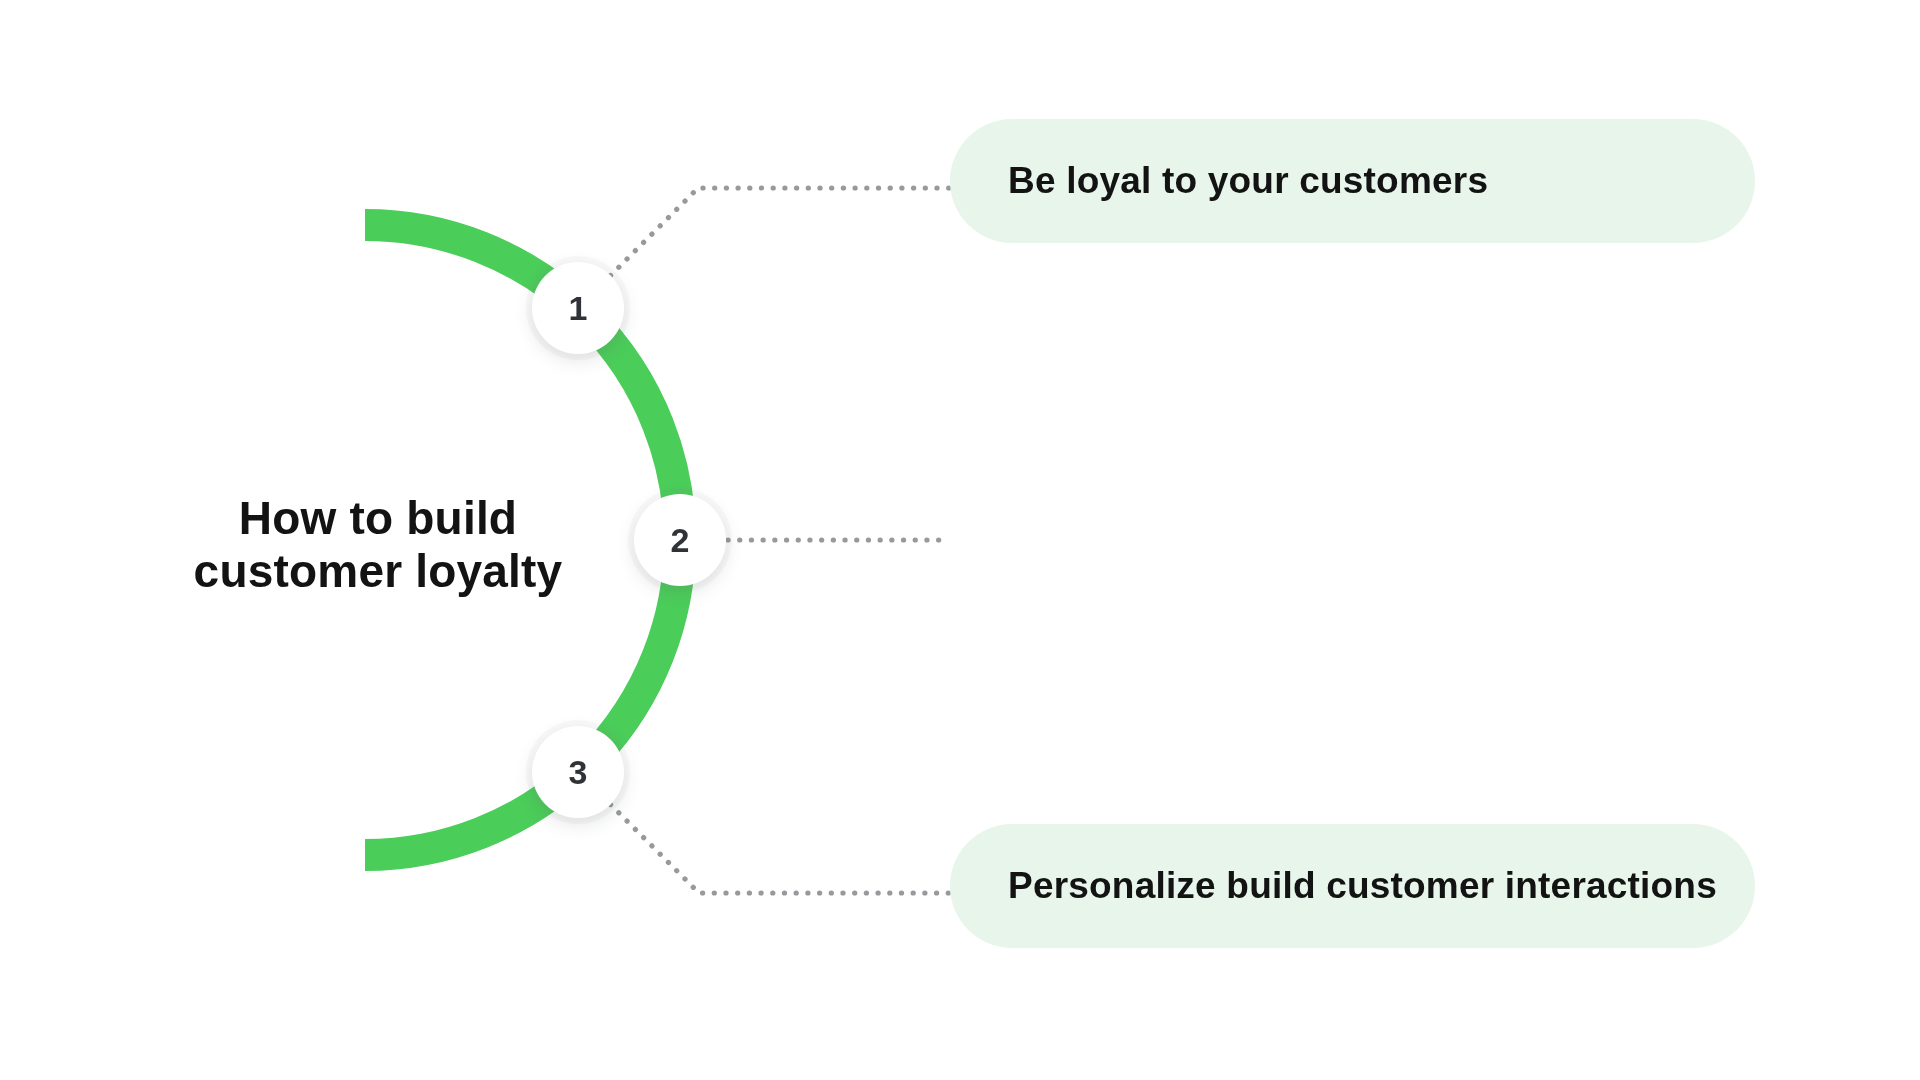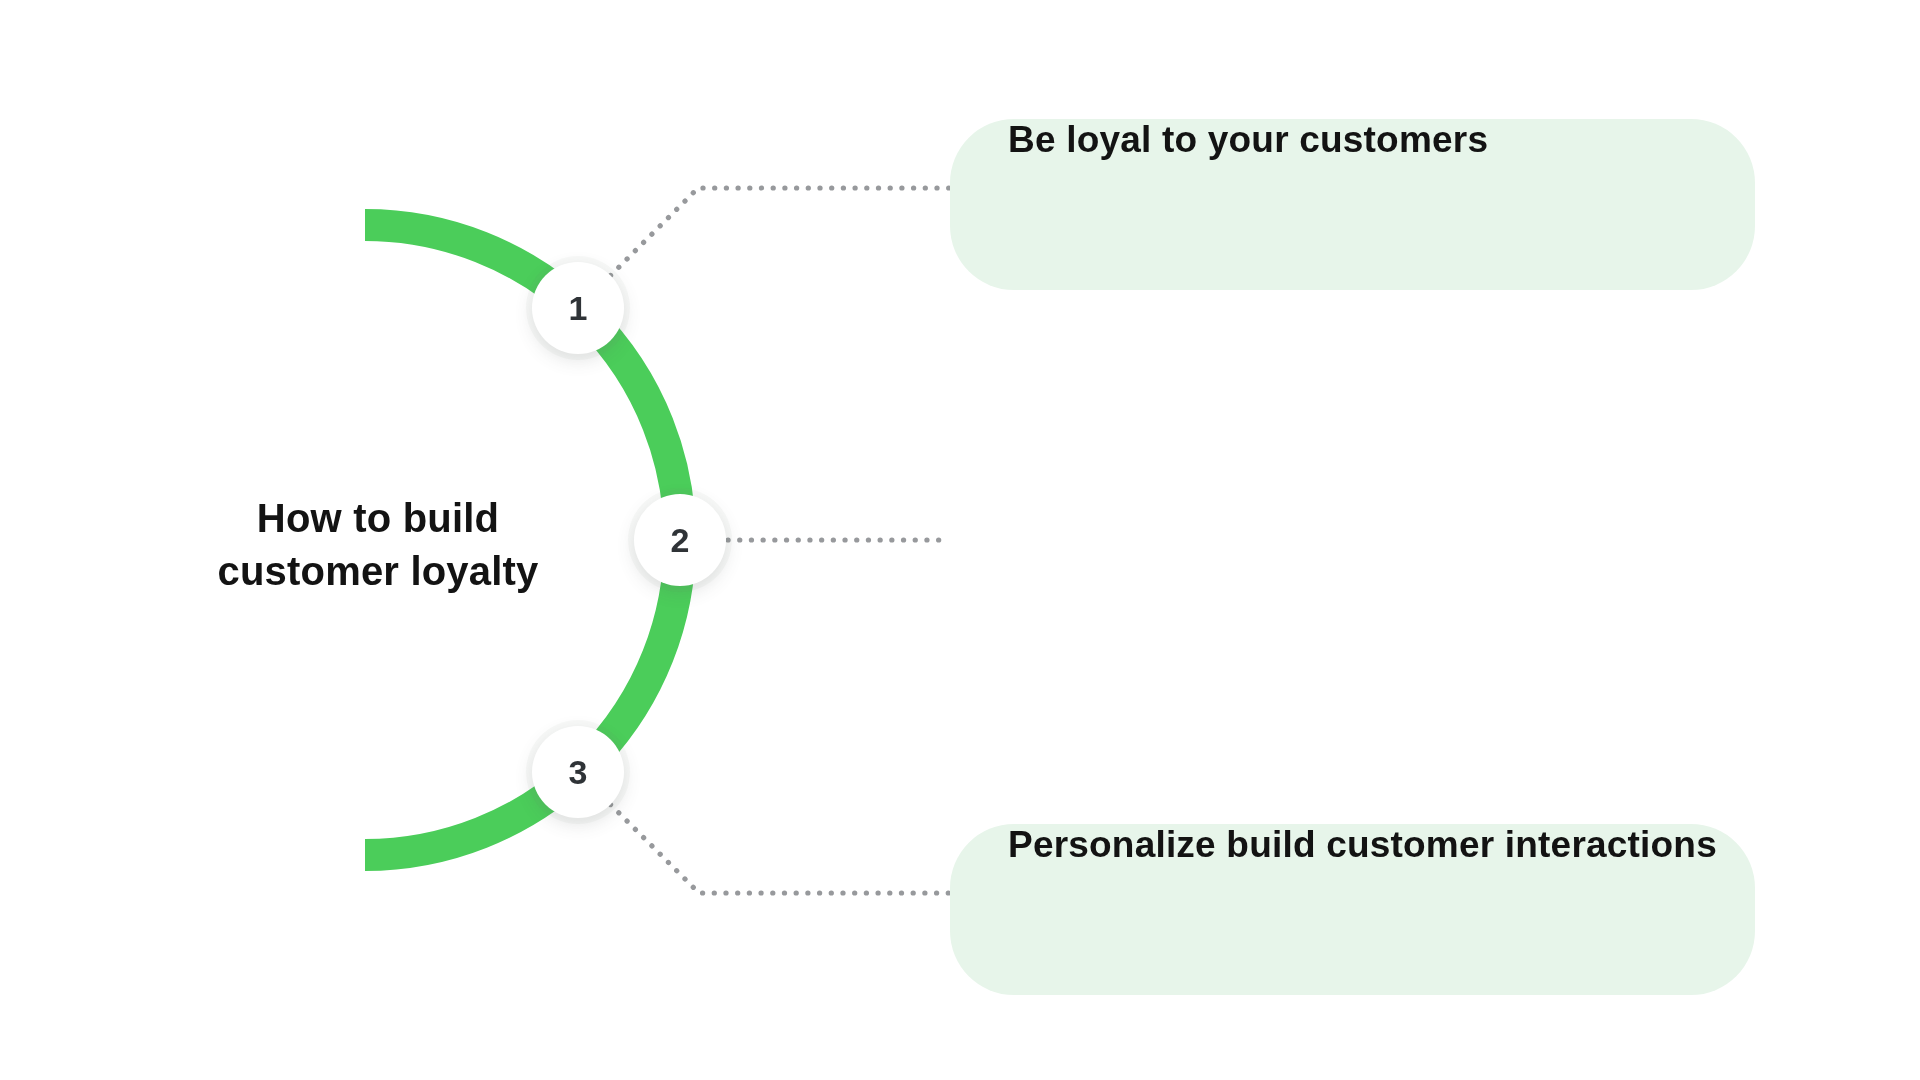--- a/index.html
+++ b/index.html
@@ -30,21 +30,21 @@
     stroke:var(--dot-gray);
     stroke-width:5.2;
     stroke-linecap:round;
     stroke-linejoin:round;
     stroke-dasharray:0.1 11.6;
   }
   .title{
     position:absolute;
     left:128px;top:492px;width:500px;
     text-align:center;
-    font-size:40px;
+    font-size:46px;
     font-weight:700;
     line-height:53px;
     color:var(--text-color);
     letter-spacing:0.2px;
   }
   .node{
     position:absolute;
     width:92px;height:92px;
     background:#FFFFFF;
     border-radius:50%;
@@ -53,24 +53,24 @@
     font-size:34px;
     font-weight:700;
     color:var(--number-color);
   }
   .node-1{left:532px;top:262px;}
   .node-2{left:634px;top:494px;}
   .node-3{left:532px;top:726px;}
   .box{
     position:absolute;
     left:950px;
-    width:805px;height:171px;
+    width:805px;height:124px;
     background:var(--box-bg);
     border-radius:64px;
-    display:flex;align-items:flex-start;
+    display:flex;align-items:center;
     padding-left:58px;
     box-sizing:border-box;
     font-size:37px;
     font-weight:700;
     color:var(--text-color);
     white-space:nowrap;
     letter-spacing:0.2px;
   }
   .box-1{top:119px;}
   .box-2{top:471px;}

